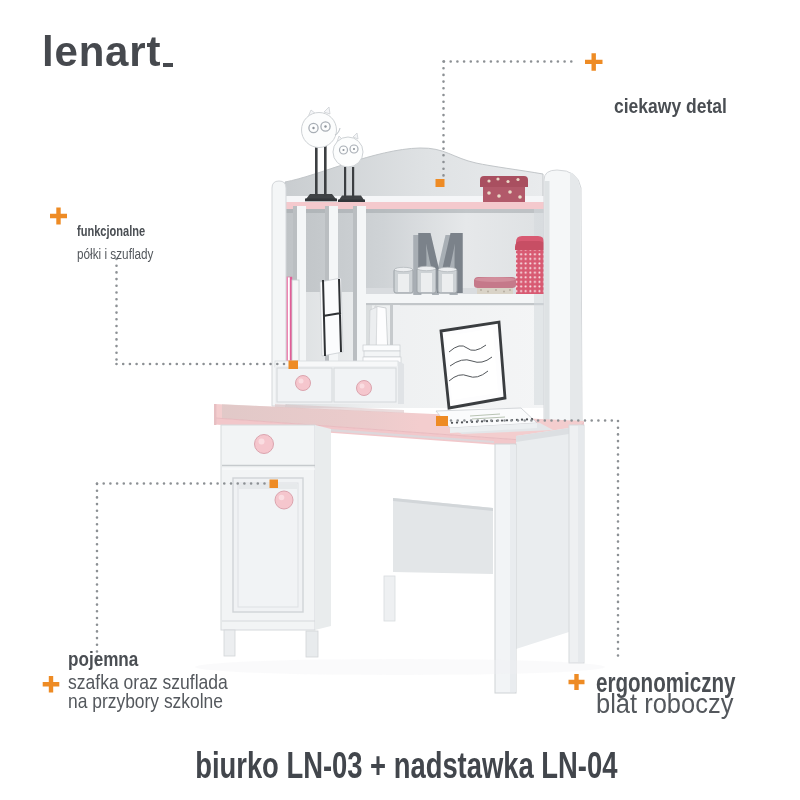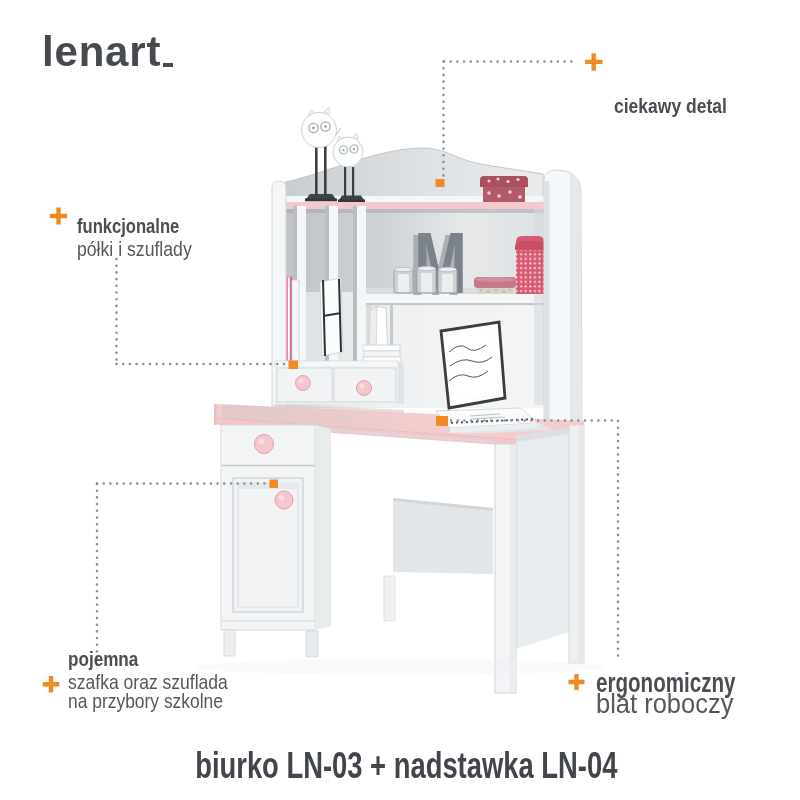--- a/index.html
+++ b/index.html
@@ -323,19 +323,19 @@
 
   <path d="M576.5,674 L576.5,690 M568.5,682 L584.5,682" stroke="#ee8b24" stroke-width="4.4" fill="none"></path>
 </svg>
 
 <div class="abs" style="left:42px;top:28px;font-weight:bold;font-size:42px;color:#46494e;letter-spacing:0.8px;">lenart</div>
 
 <div class="abs" style="left:163px;top:62.5px;width:10px;height:4.6px;background:#46494e;"></div>
 
 <div class="abs b" style="left:614px;top:50px;font-size:21px;margin-top:44px;"><span class="sx" style="transform:scaleX(0.833);">ciekawy detal</span></div>
 
-<div class="abs b" style="left:77px;top:214px;font-size:21px;line-height:23px;"><span class="sx" style="transform:scaleX(0.79);">funkcjonalne</span><br><span class="sx r" style="transform:scaleX(0.84);">półki i szuflady</span></div>
+<div class="abs b" style="left:77px;top:220px;font-size:14px;line-height:23px;"><span class="sx" style="transform:scaleX(0.79);">funkcjonalne</span><br><span class="sx r" style="transform:scaleX(0.84);">półki i szuflady</span></div>
 
 <div class="abs b" style="left:68px;top:649px;font-size:21px;line-height:19.5px;"><span class="sx" style="transform:scaleX(0.814);margin-bottom:3px;">pojemna</span><br><span class="sx r" style="transform:scaleX(0.835);">szafka oraz szuflada</span><br><span class="sx r" style="transform:scaleX(0.83);">na przybory szkolne</span></div>
 
 <div class="abs b" style="left:596px;top:672px;font-size:28px;line-height:21px;"><span class="sx" style="transform:scaleX(0.735);">ergonomiczny</span><br><span class="sx r" style="transform:scaleX(0.91);">blat roboczy</span></div>
 
 <div class="abs b" style="left:6px;top:745px;width:800px;text-align:center;font-size:37px;color:#42464c;"><span style="display:inline-block;transform:scaleX(0.74);transform-origin:50% 50%;white-space:nowrap;">biurko LN-03 + nadstawka LN-04</span></div>
 
 </body></html>

